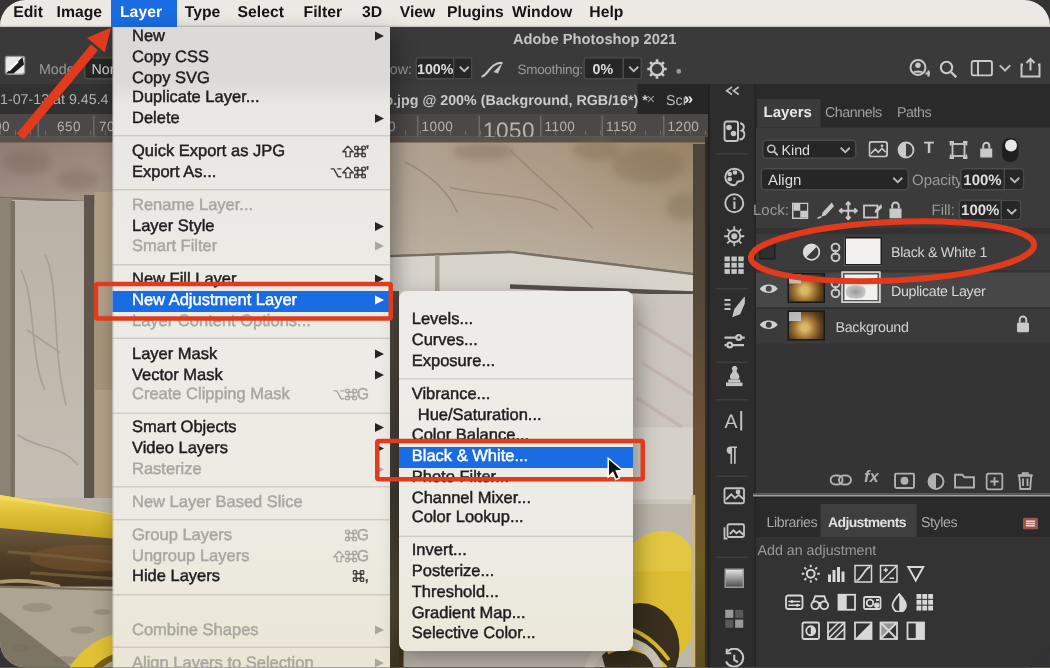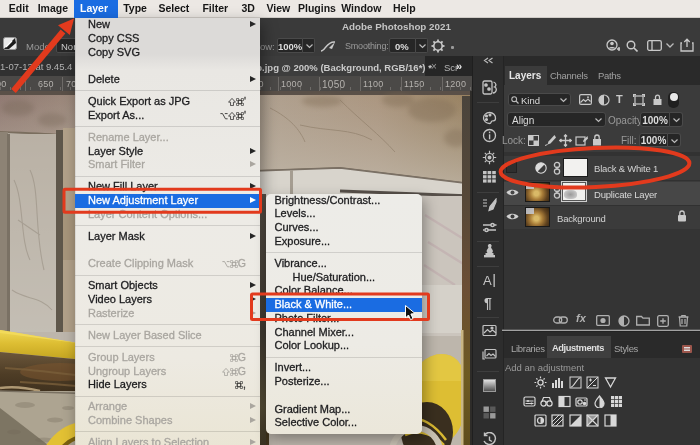--- a/index.html
+++ b/index.html
@@ -1,17 +1,17 @@
 <!DOCTYPE html>
 <html><head><meta charset="utf-8"><style>
 
 *{margin:0;padding:0;box-sizing:border-box}
 html,body{width:700px;height:445px;background:#333}
 #root{position:relative;width:700px;height:445px;overflow:hidden;
- font-family:"Liberation Sans",sans-serif;}
+ font-family:"Liberation Sans",sans-serif;border-radius:17px;}
 .abs{position:absolute}
 .abs>svg{display:block}
 .shc svg{display:inline-block}
 .mi{position:absolute;white-space:nowrap;font-size:11px;line-height:13.75px;height:13.75px;padding-left:13px;color:#1d1d1f;-webkit-text-stroke:0.3px}
 .mi.d{color:#a9a6a0}
 .mi.hl{background:#1a6ce2;color:#fff}
 .arr{position:absolute;right:4.5px;top:3.2px;width:0;height:0;border-top:3.6px solid transparent;border-bottom:3.6px solid transparent;border-left:6px solid #262626}
 .arr.d{border-left-color:#aaa69f}
 .arr.w{border-left-color:#fff}
 .shc{position:absolute;right:14px;top:0;font-size:10.5px;line-height:13.75px}
@@ -128,21 +128,21 @@
 <div class="abs" style="left:319px;top:77px;width:1px;height:14px;background:#6e6b68"></div>
 <div class="abs" style="left:360px;top:77px;width:1px;height:14px;background:#6e6b68"></div>
 <div class="abs" style="left:401px;top:77px;width:1px;height:14px;background:#6e6b68"></div>
 <div class="abs" style="left:442px;top:77px;width:1px;height:14px;background:#6e6b68"></div>
 <div class="abs" style="left:0;top:87px;width:472px;height:3px;background:repeating-linear-gradient(90deg,#6e6b68 0,#6e6b68 1px,transparent 1px,transparent 10px)"></div>
 <div class="abs" style="left:-4px;top:79px;font-size:9px;color:#b5b2ae;letter-spacing:0.3px">00</div>
 <div class="abs" style="left:38px;top:79px;font-size:9px;color:#b5b2ae;letter-spacing:0.3px">650</div>
 <div class="abs" style="left:66px;top:79px;font-size:9px;color:#b5b2ae;letter-spacing:0.3px">700</div>
 <div class="abs" style="left:248px;top:79px;font-size:9px;color:#b5b2ae;letter-spacing:0.3px">950</div>
 <div class="abs" style="left:281px;top:79px;font-size:9px;color:#b5b2ae;letter-spacing:0.3px">1000</div>
-<div class="abs" style="left:322px;top:79px;font-size:10px;color:#b5b2ae;letter-spacing:0.3px">1050</div>
+<div class="abs" style="left:322px;top:79px;font-size:15px;color:#b5b2ae;letter-spacing:0.3px">1050</div>
 <div class="abs" style="left:363px;top:79px;font-size:9px;color:#b5b2ae;letter-spacing:0.3px">1100</div>
 <div class="abs" style="left:404px;top:79px;font-size:9px;color:#b5b2ae;letter-spacing:0.3px">1150</div>
 <div class="abs" style="left:445px;top:79px;font-size:9px;color:#b5b2ae;letter-spacing:0.3px">1200</div>
 <svg class="abs" style="left:0;top:91px" width="472" height="354" viewBox="0 91 472 354">
 <defs>
 <linearGradient id="gband" x1="0" y1="0" x2="1" y2="0">
           <stop offset="0" stop-color="#907a72"></stop>
           <stop offset="0.25" stop-color="#a39181"></stop>
           <stop offset="0.55" stop-color="#b0a190"></stop>
           <stop offset="0.8" stop-color="#ab9680"></stop>
@@ -766,20 +766,22 @@
       </svg>
     </div>
 <div class="abs" style="left:75px;top:18px;width:185px;height:432px;background:linear-gradient(180deg,#dcdad8 0px,#dcdad8 36px,#e9e7e3 52px,#edebe6 200px,#edeae2 340px,#eae5d4 432px);box-shadow:3px 5px 14px rgba(0,0,0,0.38);border-left:1px solid rgba(0,0,0,0.08)"></div>
 <div class="mi" style="left:75px;top:18.0px;width:185px">New
 <span class="arr"></span>
 </div>
 <div class="mi" style="left:75px;top:31.75px;width:185px">Copy CSS
 </div>
 <div class="mi" style="left:75px;top:45.5px;width:185px">Copy SVG
 </div>
+<div class="mi" style="left:75px;top:59.25px;width:185px">Duplicate Layer...
+</div>
 <div class="mi" style="left:75px;top:73.0px;width:185px">Delete
 <span class="arr"></span>
 </div>
 <div class="sep" style="left:75px;top:86.75px;width:185px">
       <div></div>
     </div>
 <div class="mi" style="left:75px;top:95.0px;width:185px">Quick Export as JPG
 <span class="shc"><svg width="8" height="8" viewBox="0 0 10 10" style="vertical-align:-1px">
           <path d="M5 0.5 L9.3 5.2 H6.8 V9.5 H3.2 V5.2 H0.7 Z" fill="none" stroke="#3f3e3c" stroke-width="1.1"></path>
         </svg><svg width="8" height="8" viewBox="0 0 10 10" style="vertical-align:-1px">
@@ -828,20 +830,23 @@
 <span class="arr w"></span>
 </div>
 <div class="mi d" style="left:75px;top:207.75px;width:185px">Layer Content Options...
 </div>
 <div class="sep" style="left:75px;top:221.5px;width:185px">
       <div></div>
     </div>
 <div class="mi" style="left:75px;top:229.75px;width:185px">Layer Mask
 <span class="arr"></span>
 </div>
+<div class="mi" style="left:75px;top:243.5px;width:185px">Vector Mask
+<span class="arr"></span>
+</div>
 <div class="mi d" style="left:75px;top:257.25px;width:185px">Create Clipping Mask
 <span class="shc"><svg width="8" height="8" viewBox="0 0 10 10" style="vertical-align:-1px">
           <path d="M0.5 2 H3.2 L6.8 8.5 H9.5 M6 2 H9.5" fill="none" stroke="#a9a6a0" stroke-width="1.2"></path>
         </svg><svg width="8" height="8" viewBox="0 0 10 10" style="vertical-align:-1px">
           <g fill="none" stroke="#a9a6a0" stroke-width="1.2">
             <rect x="3" y="3" width="4" height="4"></rect>
             <circle cx="2" cy="2" r="1.6"></circle>
             <circle cx="8" cy="2" r="1.6"></circle>
             <circle cx="2" cy="8" r="1.6"></circle>
             <circle cx="8" cy="8" r="1.6"></circle>
@@ -899,53 +904,50 @@
             <circle cx="2" cy="2" r="1.6"></circle>
             <circle cx="8" cy="2" r="1.6"></circle>
             <circle cx="2" cy="8" r="1.6"></circle>
             <circle cx="8" cy="8" r="1.6"></circle>
           </g>
         </svg><span style="color:#3f3e3c">,</span></span>
 </div>
 <div class="sep" style="left:75px;top:392.0px;width:185px">
       <div></div>
     </div>
-<div class="mi d" style="left:75px;top:400.25px;width:185px">Arrange
-<span class="arr d"></span>
-</div>
 <div class="mi d" style="left:75px;top:414.0px;width:185px">Combine Shapes
 <span class="arr d"></span>
 </div>
 <div class="sep" style="left:75px;top:427.75px;width:185px">
       <div></div>
     </div>
 <div class="mi d" style="left:75px;top:436.0px;width:185px">Align Layers to Selection
 <span class="arr d"></span>
 </div>
 <div class="abs" style="left:259.8px;top:193.5px;width:6px;height:251.5px;background:linear-gradient(180deg,#4a443c 0%,#3b362e 55%,#4d4530 85%,#3a3322 100%)"></div>
 <div class="abs" style="left:265.5px;top:193.5px;width:156.5px;height:240.5px;background:linear-gradient(180deg,#edece8 0px,#edebe5 150px,#ebe7da 240px);border-radius:5px;box-shadow:3px 5px 14px rgba(0,0,0,0.35)"></div>
-<div class="mi" style="left:265.5px;top:193.5px;width:156.5px;padding-left:9px">Brightness/Contrast...</div>
 <div class="mi" style="left:265.5px;top:207.25px;width:156.5px;padding-left:9px">Levels...</div>
 <div class="mi" style="left:265.5px;top:221.0px;width:156.5px;padding-left:9px">Curves...</div>
 <div class="mi" style="left:265.5px;top:234.75px;width:156.5px;padding-left:9px">Exposure...</div>
 <div class="sep" style="left:265.5px;top:248.5px;width:156.5px">
       <div></div>
     </div>
 <div class="mi" style="left:265.5px;top:256.75px;width:156.5px;padding-left:9px">Vibrance...</div>
-<div class="mi" style="left:265.5px;top:270.5px;width:156.5px;padding-left:27px">Hue/Saturation...</div>
+<div class="mi" style="left:265.5px;top:270.5px;width:156.5px;padding-left:13px">Hue/Saturation...</div>
 <div class="mi" style="left:265.5px;top:284.25px;width:156.5px;padding-left:9px">Color Balance...</div>
 <div class="mi hl" style="left:265.5px;top:298.0px;width:156.5px;padding-left:9px">Black &amp; White...</div>
 <div class="mi" style="left:265.5px;top:311.75px;width:156.5px;padding-left:9px">Photo Filter...</div>
 <div class="mi" style="left:265.5px;top:325.5px;width:136px;padding-left:9px">Channel Mixer...</div>
 <div class="mi" style="left:265.5px;top:339.25px;width:156.5px;padding-left:9px">Color Lookup...</div>
 <div class="sep" style="left:265.5px;top:353.0px;width:156.5px">
       <div></div>
     </div>
 <div class="mi" style="left:265.5px;top:361.25px;width:156.5px;padding-left:9px">Invert...</div>
 <div class="mi" style="left:265.5px;top:375.0px;width:156.5px;padding-left:9px">Posterize...</div>
+<div class="mi" style="left:265.5px;top:388.75px;width:156.5px;padding-left:9px">Threshold...</div>
 <div class="mi" style="left:265.5px;top:402.5px;width:156.5px;padding-left:9px">Gradient Map...</div>
 <div class="mi" style="left:265.5px;top:416.25px;width:156.5px;padding-left:9px">Selective Color...</div>
 <svg class="abs" style="left:0;top:0;pointer-events:none" width="700" height="445" viewBox="0 0 700 445">
 <path d="M13.5 91 L63 31.5" stroke="#e23a1d" stroke-width="6" fill="none"></path>
 <polygon points="74,18.5 69.8,35 58,25.2" fill="#e23a1d"></polygon>
 <rect x="64" y="189.3" width="196.5" height="23" fill="none" stroke="#e23a1d" stroke-width="3" rx="1"></rect>
 <rect x="251.5" y="294" width="177" height="25.5" fill="none" stroke="#e23a1d" stroke-width="3" rx="1"></rect>
 <ellipse cx="595" cy="167.5" rx="94.5" ry="19.5" fill="none" stroke="#e23a1d" stroke-width="4" transform="rotate(-2.7 595 167.5)"></ellipse>
 <path d="M405.5 305.5 l0 12.5 l3 -3 l2 4.7 l2.5 -1.1 l-2.1 -4.6 l4.3 -0.4 z" fill="#111" stroke="#fff" stroke-width="1"></path>
 </svg>

